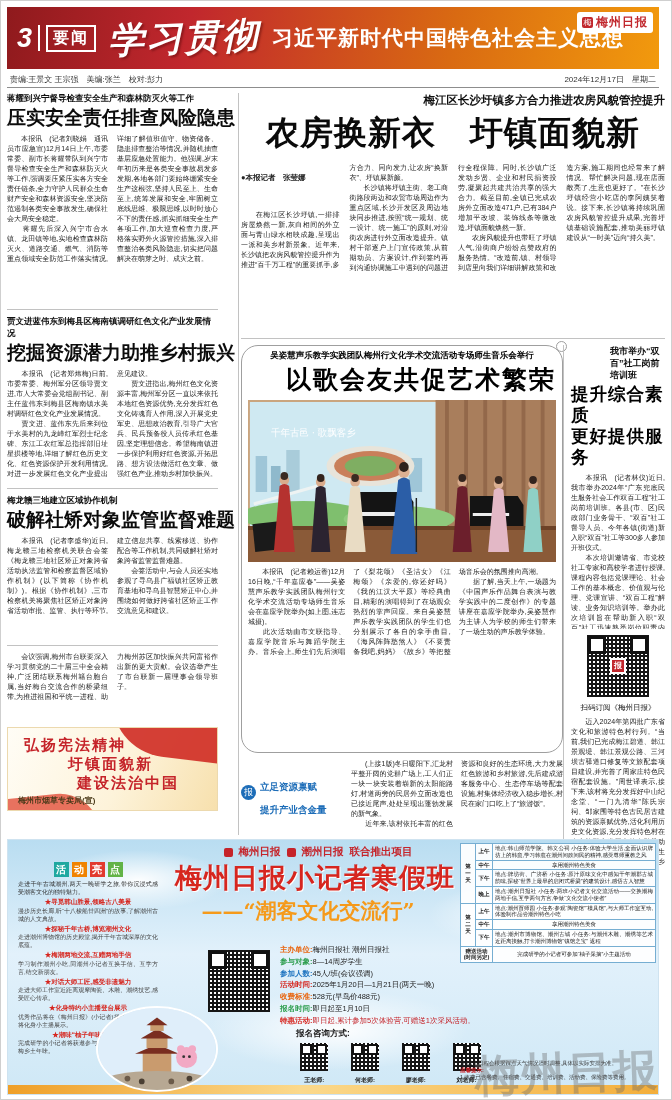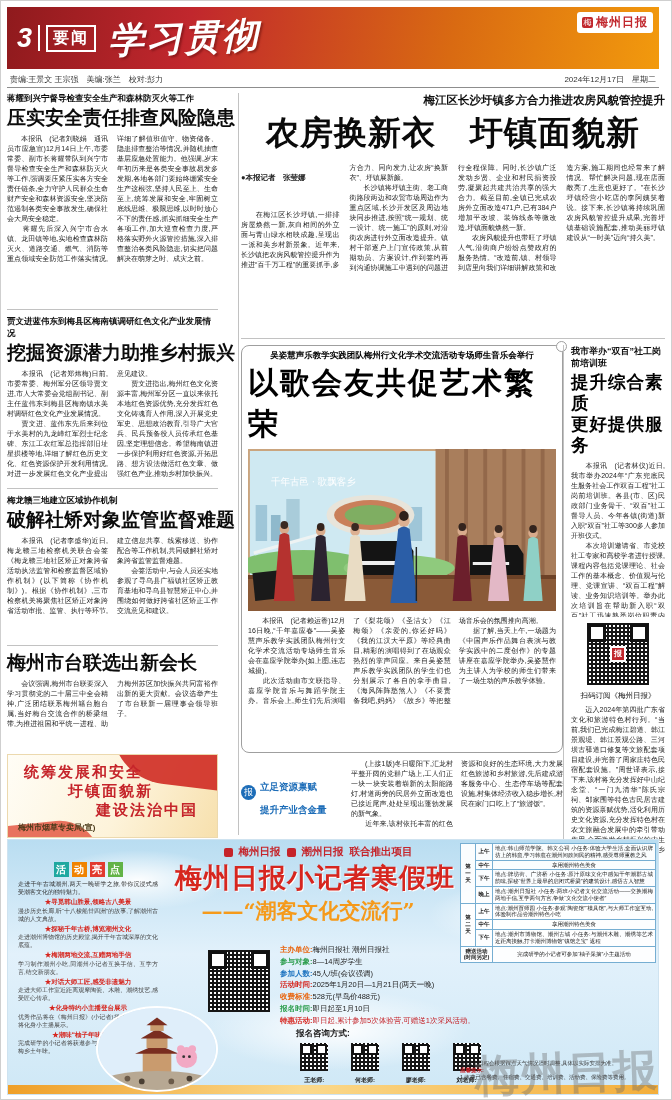--- a/index.html
+++ b/index.html
@@ -44,54 +44,54 @@
   .b1{height:168px}.b2{height:112px}.b3{height:102px}.b4{height:66px}
 
   .law-box { margin-top:9px; height:84px; position:relative; overflow:hidden;
     background:linear-gradient(115deg,#fffdf6,#fdf3da 55%,#f7e0ad); border:1px solid #ecd9ae; }
   .law-box::before { content:""; position:absolute; right:-22px; top:-26px; width:130px; height:56px;
     background:#cf2b24; border-radius:0 0 0 90px; transform:rotate(7deg); opacity:.9; }
   .law-box::after { content:""; position:absolute; left:-30px; bottom:-26px; width:120px; height:40px;
     background:#e0442f; border-radius:0 70px 0 0; transform:rotate(-6deg); opacity:.75; }
   .law-line { position:relative; z-index:1; color:#c5242a; font-weight:900; font-size:15px;
     font-family:"DejaVu Serif",serif; letter-spacing:2px; line-height:19px; }
-  .l1{margin:8px 0 0 16px}.l2{margin-left:60px}.l3{margin-left:88px}
+  .l1{margin:8px 0 0 16px}.l2{margin-left:60px}.l3{margin-left:69px}
   .law-credit { position:absolute; z-index:1; left:10px; bottom:4px; font-size:8px; color:#4a3a1a; font-weight:bold; }
 
   
   .main-art { position:absolute; left:240px; top:92px; width:424px; height:246px;
     border-bottom:1px solid #c2c2c2; }
   .main-kicker { text-align:right; font-size:11.5px; font-weight:bold; color:#111; }
   .main-headline { text-align:center; font-size:33px; font-weight:900; color:#0a0a0a;
     letter-spacing:1px; margin:3px 0 7px; white-space:nowrap; }
   .main-body { column-count:4; column-gap:10px; height:160px; }
   .byline-line { font-size:7.5px; font-weight:bold; margin-bottom:17px; }
 
   
   .concert-box { position:absolute; left:240px; top:344px; width:322px; height:408px;
-    border:1px solid #9f9f9f; border-radius:8px; padding:4px 6px; background:#fff; }
+    border:1px solid #9f9f9f; border-radius:17px; padding:4px 6px; background:#fff; }
   .concert-box::after { content:""; position:absolute; top:-5px; right:-5px; width:9px; height:9px;
     border:1px solid #9f9f9f; border-radius:50%; background:#fff; }
   .concert-kicker { font-size:8.5px; font-weight:bold; text-align:center; white-space:nowrap; }
-  .concert-headline { font-size:30px; font-weight:900; text-align:left; letter-spacing:2px; margin:1px 0 4px; }
+  .concert-headline { font-size:25px; font-weight:900; text-align:right; letter-spacing:2px; margin:1px 0 4px; }
   .photo { width:100%; height:162px; display:block; }
   .concert-body { margin-top:5px; column-count:3; column-gap:8px; height:178px; }
 
   
   .continued { position:absolute; left:240px; top:758px; width:322px; height:120px;
     column-count:3; column-gap:8px; }
   .slug { break-inside:avoid; display:flex; gap:4px; align-items:center; margin-bottom:4px; }
   .slug-icon { flex:none; width:15px; height:15px; border-radius:50%; background:#1d6db8;
     color:#fff; font-size:9px; text-align:center; line-height:15px; }
   .slug-text { color:#1d6db8; font-weight:bold; font-size:9.5px; line-height:11.5px; }
 
   
   .col-right { position:absolute; left:562px; top:344px; width:102px; height:534px;
     border-left:1px solid #c2c2c2; padding-left:7px; }
-  .r-kicker { font-size:9px; font-weight:bold; line-height:12px; color:#101010; }
+  .r-kicker { font-size:9px; font-weight:bold; line-height:12px; color:#101010;margin-left:39px; }
   .r-headline { font-size:17.5px; font-weight:900; line-height:21px; letter-spacing:1px; margin:3px 0 5px; }
   .rb1{height:156px} .rb2{height:186px}
   .qr-wrap { margin:6px 0 2px; text-align:center; }
   .qr { display:inline-block; position:relative;
     background: repeating-linear-gradient(0deg,#161616 0 2px,transparent 2px 4px),
                 repeating-linear-gradient(90deg,#161616 0 2px,#fff 2px 4px); }
   .qr::before,.qr::after { content:""; position:absolute; width:12px; height:12px;
     border:3px solid #111; background:#fff; }
   .qr::before{ left:1px; top:1px } .qr::after{ right:1px; top:1px }
   .qr-lg { width:62px; height:62px; }
@@ -163,20 +163,21 @@
 
 <div class="page">
 
   <div class="banner">
     <div class="sec">
       <span class="sec-no">3</span>
       <span class="sec-div"></span>
       <span class="sec-name">要闻</span>
     </div>
     <span class="slogan-script">学习贯彻</span>
+    <span class="slogan-rest">习近平新时代中国特色社会主义思想</span>
     <div class="masthead">
       <span class="masthead-logo">梅</span>
       <span class="masthead-name">梅州日报</span>
     </div>
   </div>
 
   <div class="meta">
     <span>责编:王景文 王宗强　美编:张兰　校对:彭力</span>
     <span>2024年12月17日　星期二</span>
   </div>
@@ -199,25 +200,24 @@
     </div>
     <div class="divider"></div>
     <div class="article">
       <div class="kicker">梅龙赣三地建立区域协作机制</div>
       <div class="headline">破解社矫对象监管监督难题</div>
       <div class="abody two-col b3">　　本报讯　(记者李盛华)近日,梅龙赣三地检察机关联合会签《梅龙赣三地社区矫正对象跨省活动执法监管和检察监督区域协作机制》(以下简称《协作机制》)。根据《协作机制》,三市检察机关将聚焦社区矫正对象跨省活动审批、监管、执行等环节,建立信息共享、线索移送、协作配合等工作机制,共同破解社矫对象跨省监管监督难题。
 　　会签活动中,与会人员还实地参观了寻乌县广福镇社区矫正教育基地和寻乌县智慧矫正中心,并围绕如何做好跨省社区矫正工作交流意见和建议。</div>
     </div>
     <div class="divider"></div>
     <div class="article">
-      <div class="headline">梅州市台联选出新会长</div>
       <div class="abody two-col b4">　　会议强调,梅州市台联要深入学习贯彻党的二十届三中全会精神,广泛团结联系梅州籍台胞台属,当好梅台交流合作的桥梁纽带,为推进祖国和平统一进程、助力梅州苏区加快振兴共同富裕作出新的更大贡献。会议选举产生了市台联新一届理事会领导班子。</div>
     </div>
     <div class="law-box">
-      <div class="law-line l1">统筹发展和安全</div>
+      <div class="law-line l1">弘扬宪法精神</div>
       <div class="law-line l2">圩镇面貌新</div>
       <div class="law-line l3">建设法治中国</div>
       <div class="law-credit">梅州市烟草专卖局(宣)</div>
     </div>
   </div>
 
   <div class="main-art">
     <div class="main-kicker kicker">梅江区长沙圩镇多方合力推进农房风貌管控提升</div>
     <div class="main-headline">农房换新衣　圩镇面貌新</div>
     <div class="main-body abody">

